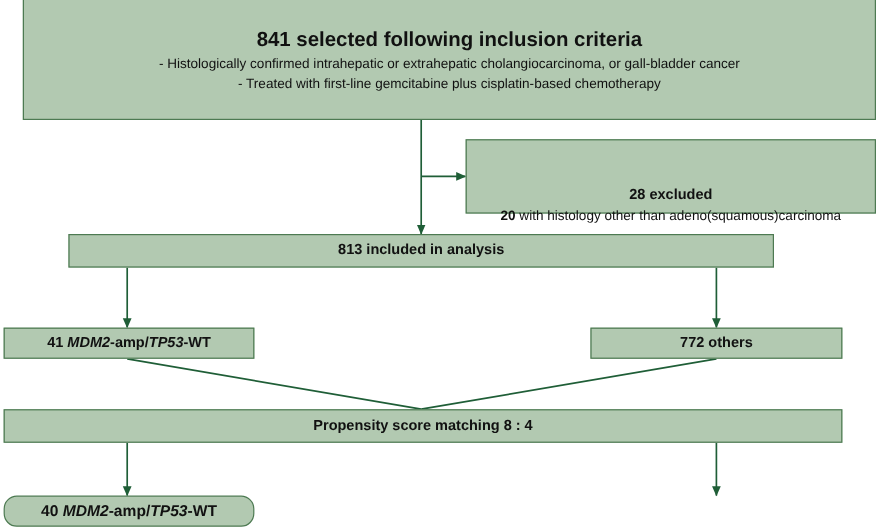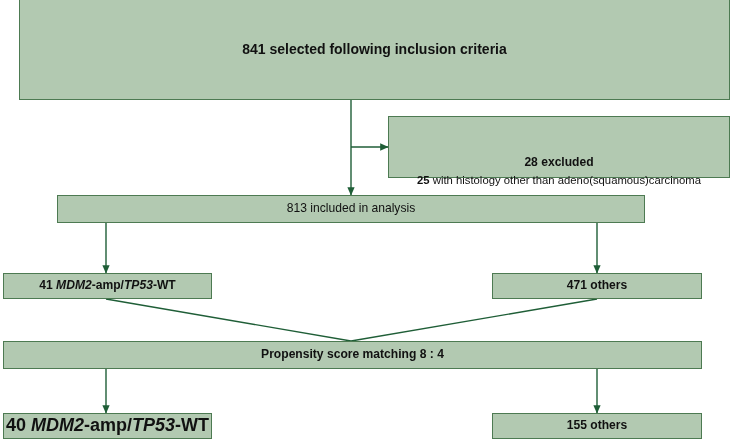--- a/index.html
+++ b/index.html
@@ -52,41 +52,41 @@
 
   
   #node-inclusion {
     left: 19px;
     top: -4px;
     width: 711px;
     height: 104px;
     font-size: 11.3px;
     padding-top: 4px;
   }
-  #node-inclusion .title-line { font-size: 14px; margin-bottom: 2px; }
+  #node-inclusion .title-line { font-size: 17px; margin-bottom: 2px; }
   #node-inclusion .bullet-line { margin-top: 1px; }
 
   
   #node-excluded {
     left: 388px;
     top: 116px;
     width: 342px;
     height: 62px;
     font-size: 11.3px;
   }
   #node-excluded .title-line { font-size: 12.1px; margin-bottom: 2px; margin-top: 48px; }
 
   
   #node-included {
     left: 57px;
     top: 195px;
     width: 588px;
     height: 28px;
     font-size: 12.1px;
-    font-weight: normal;
+    font-weight: bold;
   }
 
   
   #node-mdm2-pre {
     left: 3px;
     top: 273px;
     width: 209px;
     height: 26px;
     font-size: 12.1px;
     font-weight: bold;
@@ -109,22 +109,23 @@
     font-size: 12.1px;
     font-weight: bold;
   }
 
   
   #node-mdm2-post {
     left: 3px;
     top: 413px;
     width: 209px;
     height: 26px;
-    font-size: 18px;
+    font-size: 13px;
     font-weight: bold;
+    border-radius: 11px;
   }
   #node-others-post {
     left: 492px;
     top: 413px;
     width: 210px;
     height: 26px;
     font-size: 12.1px;
     font-weight: bold;
   }
 
@@ -154,44 +155,43 @@
 
     <path d="M597,299 L351,341" stroke="#1f5e37" stroke-width="1.4" fill="none"></path>
 
     <path d="M106,369 L106,413" stroke="#1f5e37" stroke-width="1.4" fill="none" marker-end="url(#arrowhead)"></path>
 
     <path d="M597,369 L597,413" stroke="#1f5e37" stroke-width="1.4" fill="none" marker-end="url(#arrowhead)"></path>
   </svg>
 
   <div class="node" id="node-inclusion">
     <span class="line title-line">841 selected following inclusion criteria</span>
+    <span class="line bullet-line">-    Histologically confirmed intrahepatic or extrahepatic cholangiocarcinoma, or gall-bladder cancer</span>
+    <span class="line bullet-line">-    Treated with first-line gemcitabine plus cisplatin-based chemotherapy</span>
   </div>
 
   <div class="node" id="node-excluded">
     <span class="line title-line">28 excluded</span>
-    <span class="line"><b>25</b><span> with histology other than adeno(squamous)carcinoma</span></span>
+    <span class="line"><b>20</b><span> with histology other than adeno(squamous)carcinoma</span></span>
   </div>
 
   <div class="node" id="node-included">
     <span class="line">813 included in analysis</span>
   </div>
 
   <div class="node" id="node-mdm2-pre">
     <span class="line"><span>41 </span><span class="gene">MDM2</span><span>-amp/</span><span class="gene">TP53</span><span>-WT</span></span>
   </div>
 
   <div class="node" id="node-others-pre">
-    <span class="line">471  others</span>
+    <span class="line">772  others</span>
   </div>
 
   <div class="node" id="node-psm">
     <span class="line">Propensity score matching 8 : 4</span>
   </div>
 
   <div class="node" id="node-mdm2-post">
     <span class="line"><span>40 </span><span class="gene">MDM2</span><span>-amp/</span><span class="gene">TP53</span><span>-WT</span></span>
   </div>
 
-  <div class="node" id="node-others-post">
-    <span class="line">155 others</span>
-  </div>
 
 </div>
 
 </body></html>

